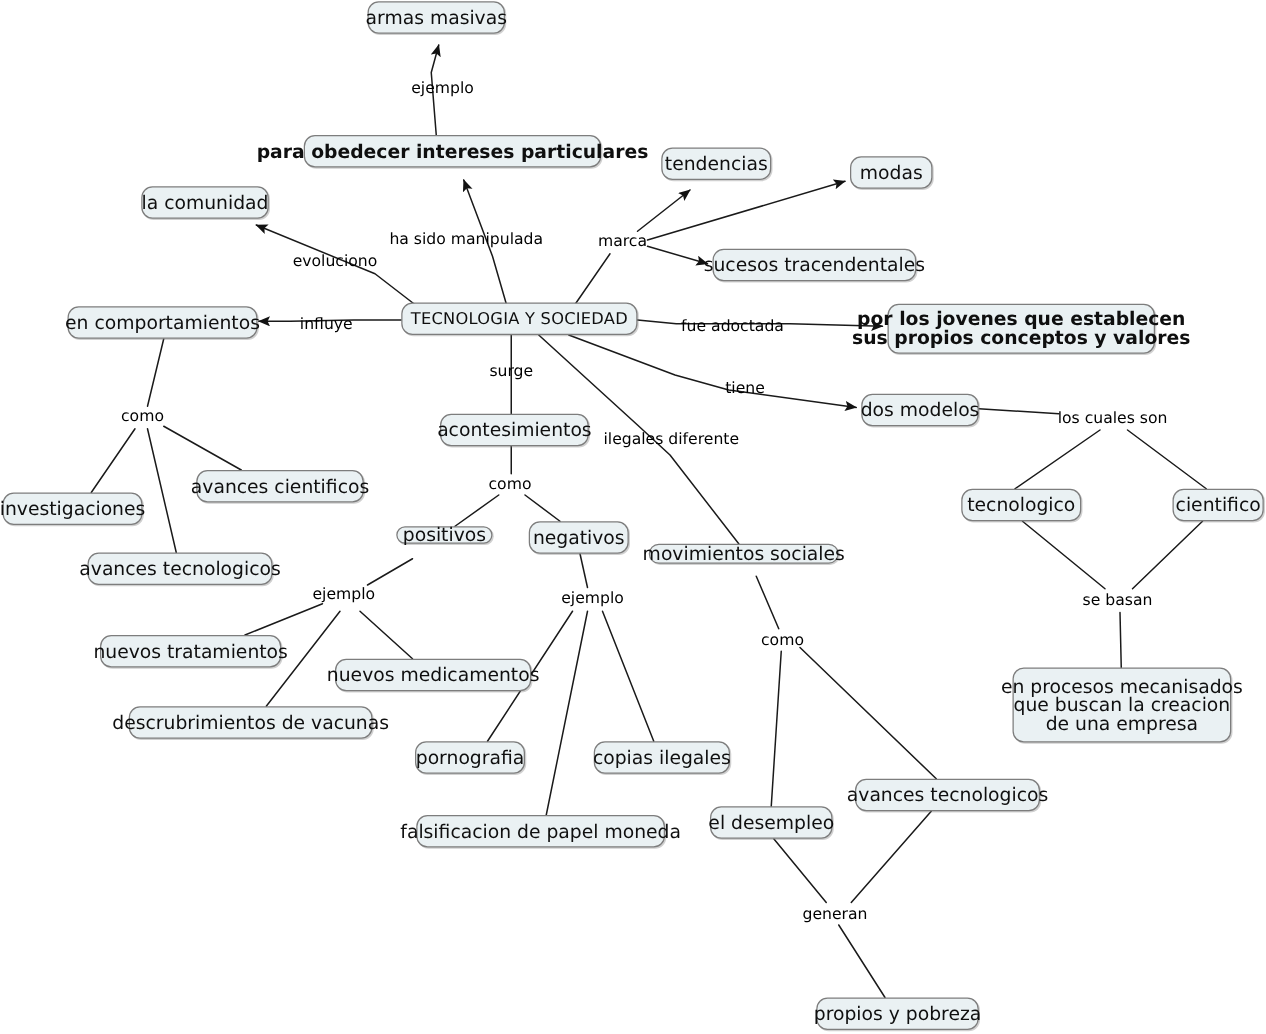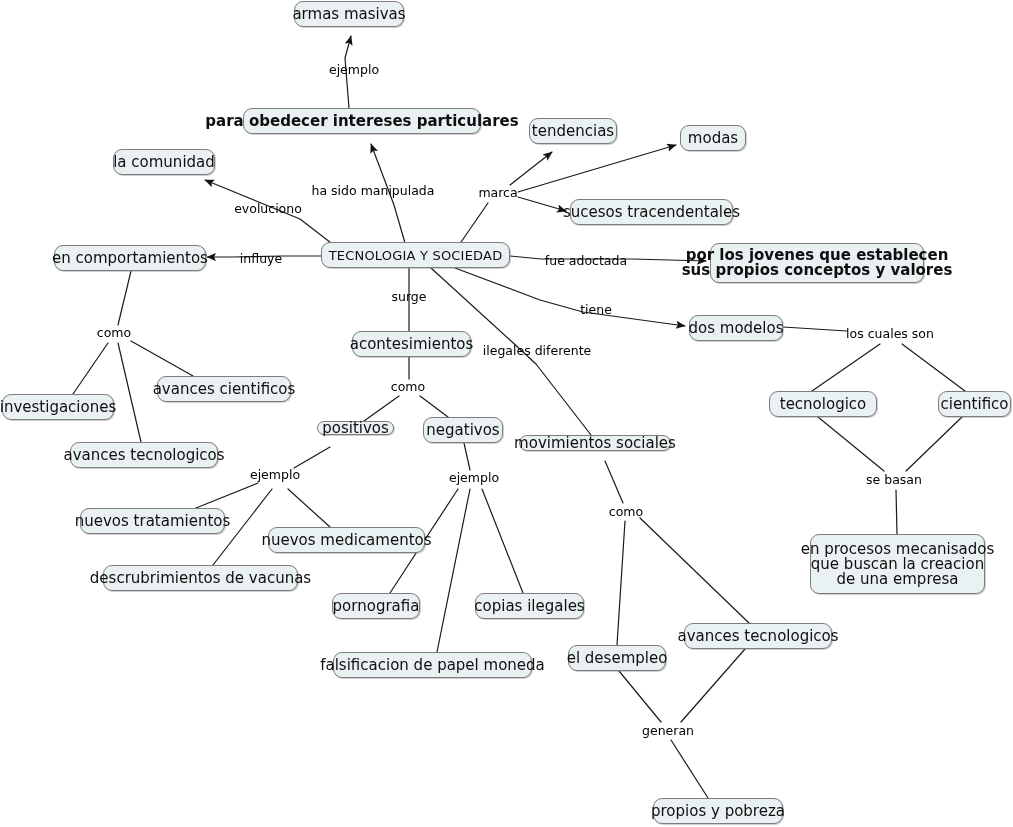--- a/index.html
+++ b/index.html
@@ -123,21 +123,21 @@
       <div class="node" style="left: 680px; top: 125px; width: 66px; height: 26px;">modas</div>
       <div class="node" style="left: 570px; top: 199px; width: 163px; height: 26px;">sucesos tracendentales</div>
       <div class="node" style="left: 54px; top: 245px; width: 152px; height: 26px;">en comportamientos</div>
       <div class="node central" style="left: 321px; top: 242px; width: 189px; height: 26px;">TECNOLOGIA Y SOCIEDAD</div>
       <div class="node" style="left: 710px; top: 243px; width: 214px; height: 40px; font-weight: bold;">por los jovenes que establecen
 sus propios conceptos y valores</div>
       <div class="node" style="left: 689px; top: 315px; width: 94px; height: 26px;">dos modelos</div>
       <div class="node" style="left: 352px; top: 331px; width: 119px; height: 26px;">acontesimientos</div>
       <div class="node" style="left: 2px; top: 394px; width: 112px; height: 26px;">investigaciones</div>
       <div class="node" style="left: 157px; top: 376px; width: 134px; height: 26px;">avances cientificos</div>
-      <div class="node" style="left: 769px; top: 391px; width: 108px; height: 26px;">tecnologico</div>
+      <div class="node" style="left: 769px; top: 391px; width: 96px; height: 26px;">tecnologico</div>
       <div class="node" style="left: 938px; top: 391px; width: 73px; height: 26px;">cientifico</div>
       <div class="node" style="left: 70px; top: 442px; width: 148px; height: 26px;">avances tecnologicos</div>
       <div class="node" style="left: 317px; top: 421px; width: 77px; height: 14px;">positivos</div>
       <div class="node" style="left: 423px; top: 417px; width: 80px; height: 26px;">negativos</div>
       <div class="node" style="left: 519px; top: 435px; width: 152px; height: 16px; border-radius: 10px;">movimientos sociales</div>
       <div class="node" style="left: 80px; top: 508px; width: 145px; height: 26px;">nuevos tratamientos</div>
       <div class="node" style="left: 268px; top: 527px; width: 157px; height: 26px;">nuevos medicamentos</div>
       <div class="node" style="left: 810px; top: 534px; width: 175px; height: 60px;">en procesos mecanisados
 que buscan la creacion
 de una empresa</div>

